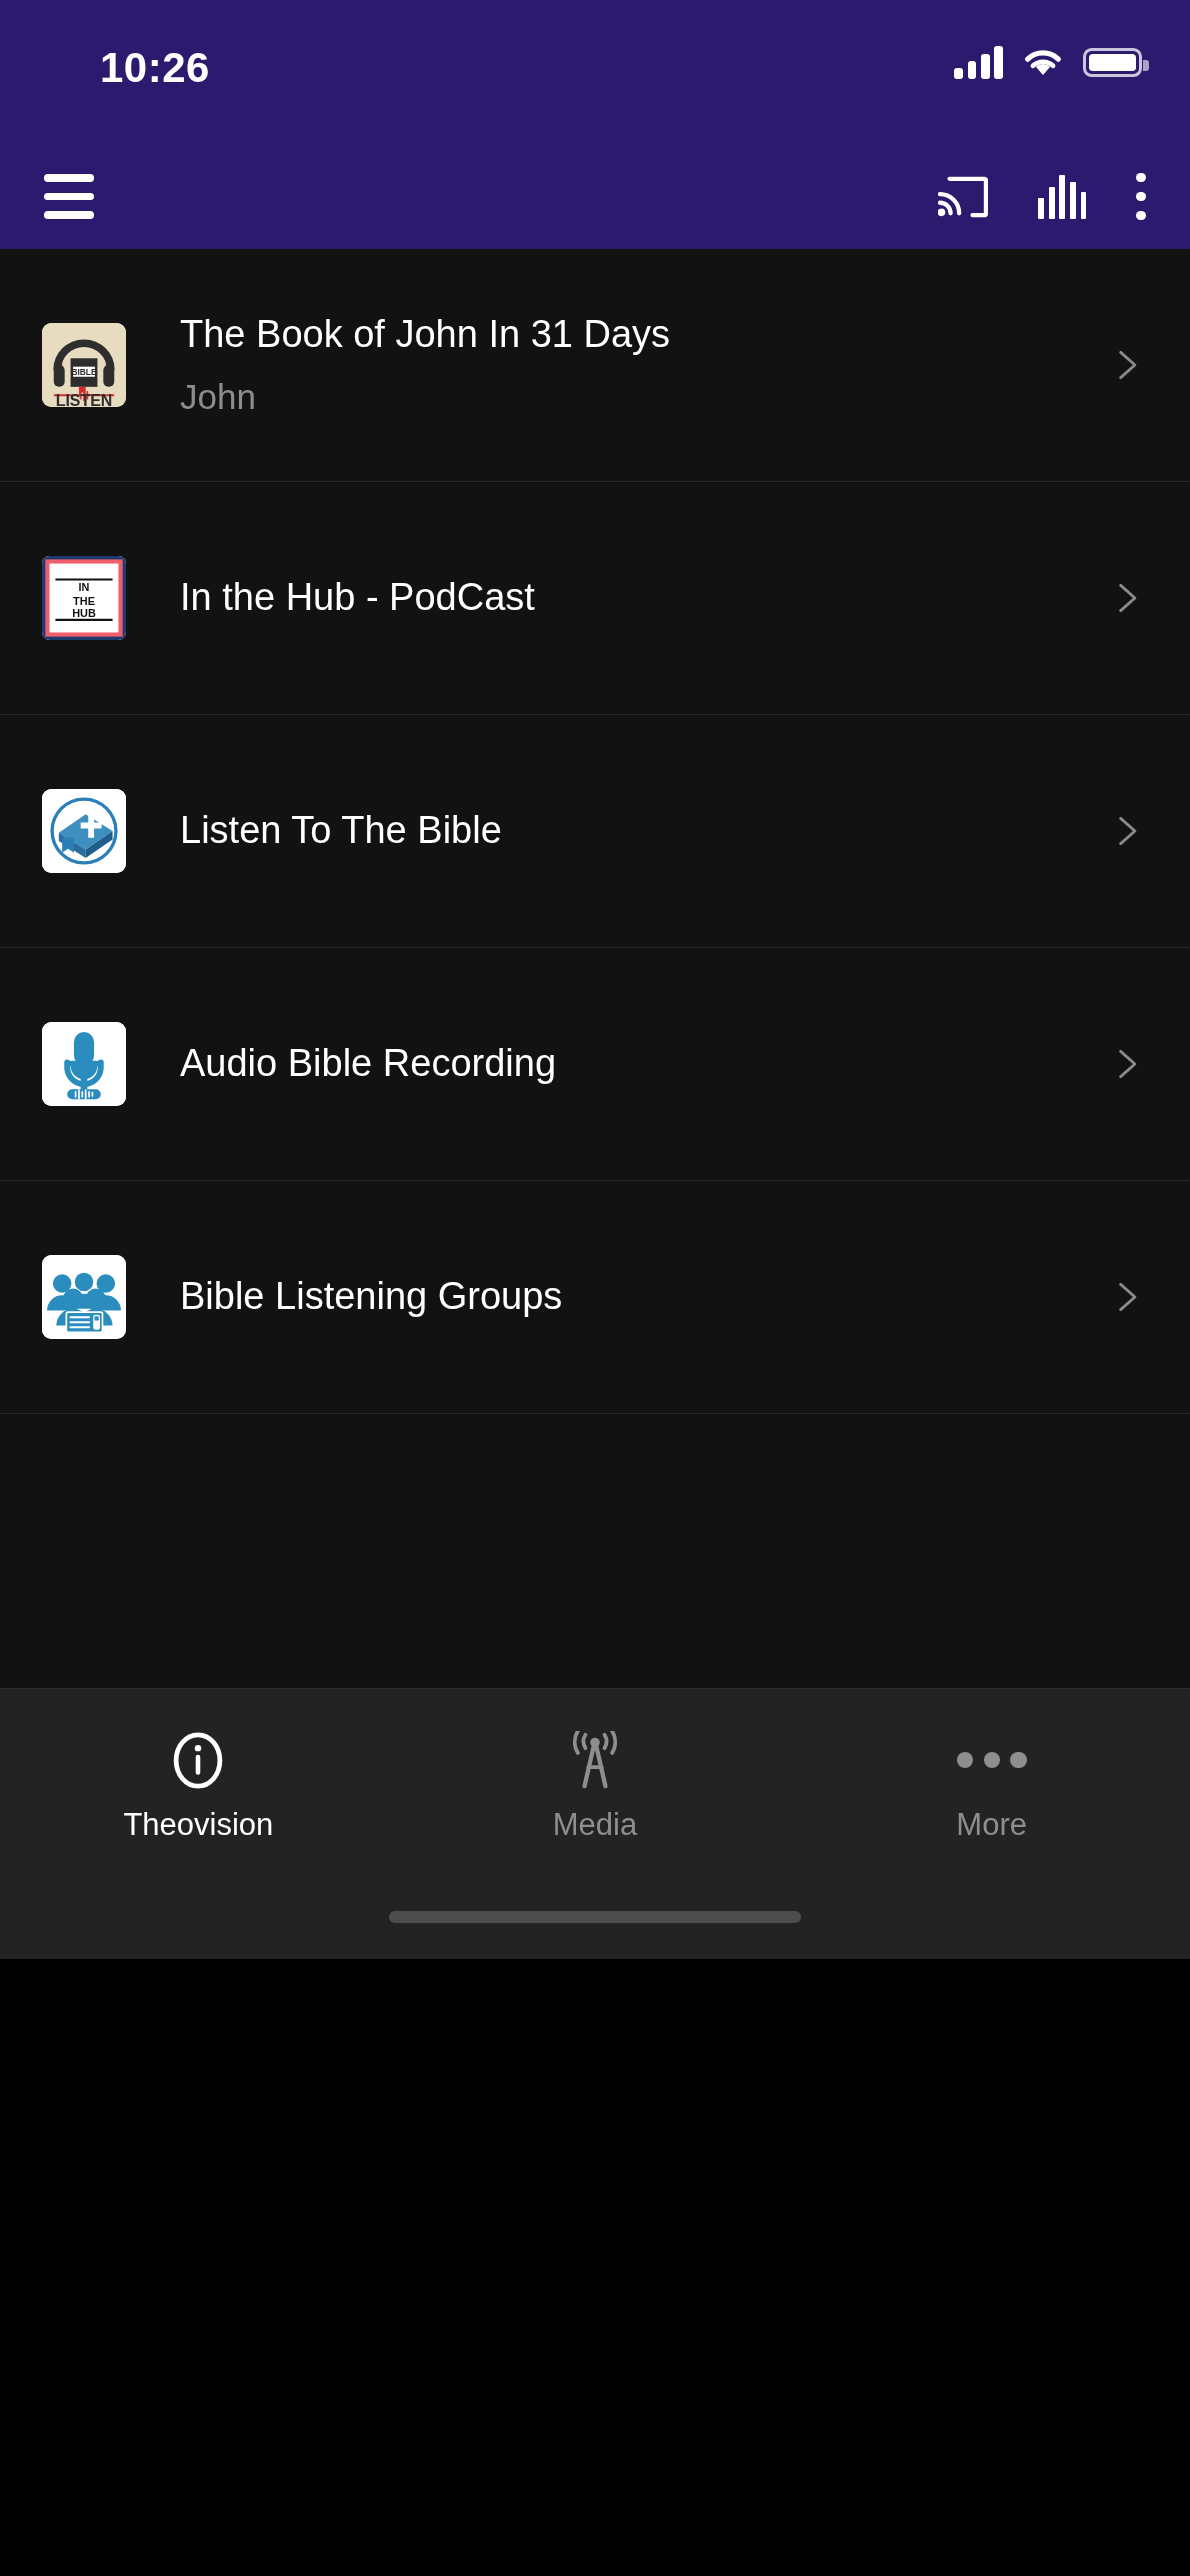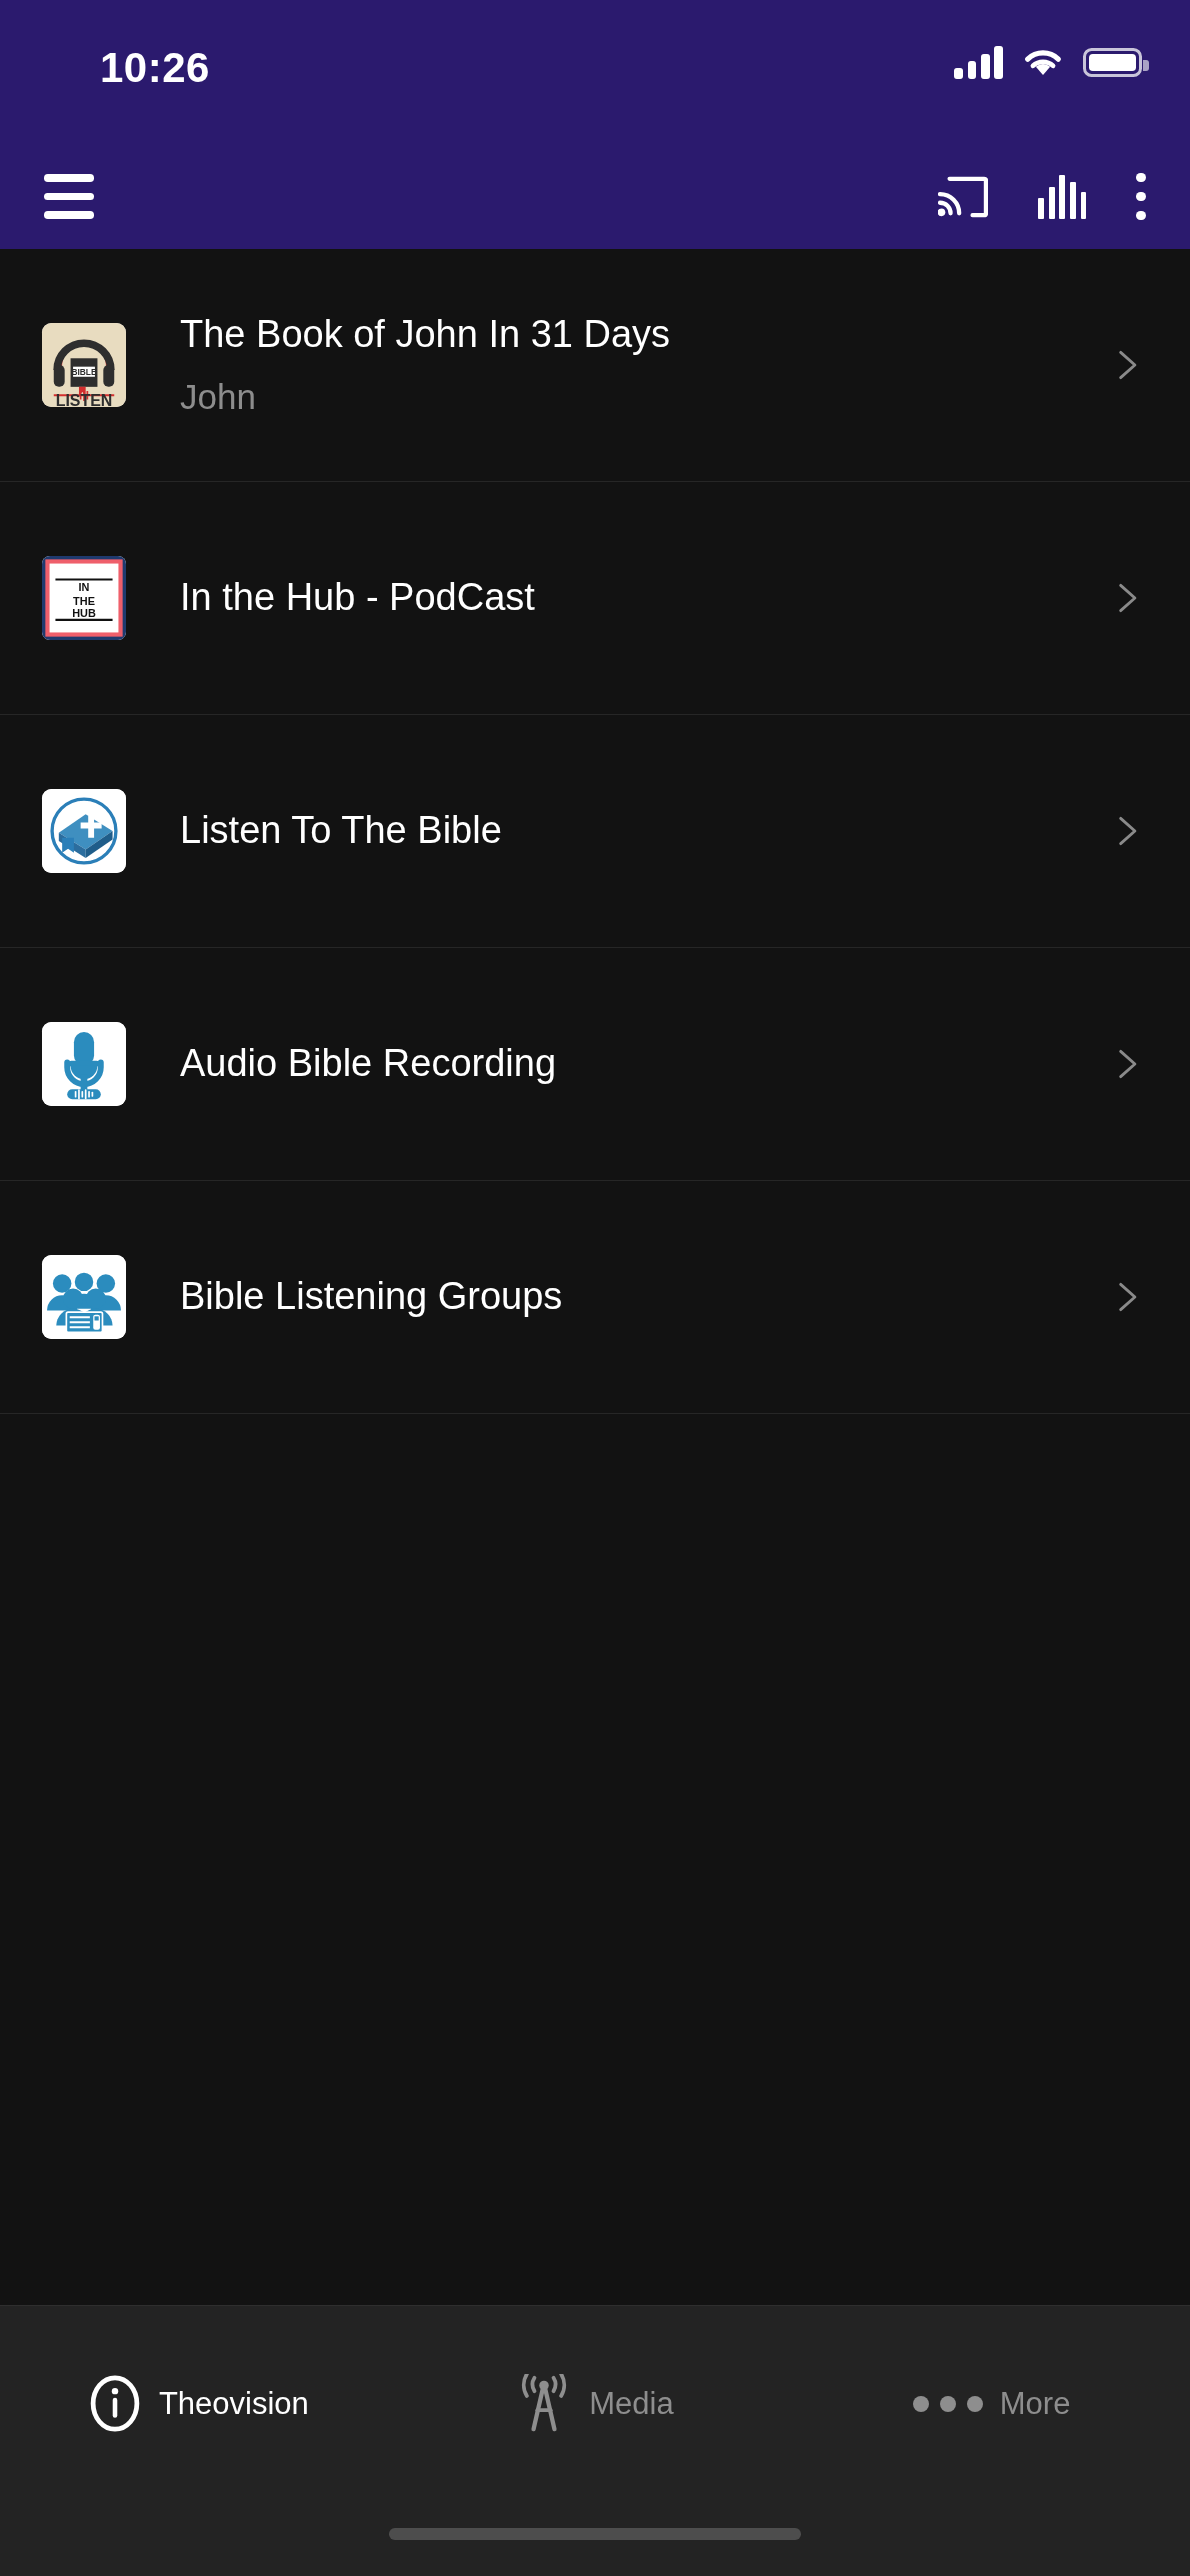--- a/index.html
+++ b/index.html
@@ -2,21 +2,21 @@
 <html><head>
 <meta charset="utf-8">
 <style>
   * { margin:0; padding:0; box-sizing:border-box; }
   html, body {
     width:1190px; height:2576px;
     background:#000;
     font-family:"Liberation Sans", sans-serif;
     overflow:hidden;
   }
-  .phone { position:relative; width:1190px; height:2576px; background:#121212; display:flex; flex-direction:column; }
+  .phone { position:relative; width:1190px; height:1959px; background:#121212; display:flex; flex-direction:column; }
 
   
   .statusbar {
     height:144px; background:#2B1A6E; position:relative; flex:0 0 auto;
   }
   .status-time {
     position:absolute; left:100px; top:44px;
     color:#fff; font-size:42px; font-weight:600; letter-spacing:0.5px;
   }
   .status-icons {
@@ -68,21 +68,21 @@
 
   
   .filler { background:#121212; }
 
   
   .tabbar {
     height:187px; background:#232323; display:flex; flex:0 0 auto;
     border-top:1px solid #2e2e2e;
   }
   .tab {
-    flex:1; display:flex; flex-direction:row; align-items:center;
+    flex:1; display:flex; flex-direction:column; align-items:center;
     justify-content:center; gap:17px; cursor:pointer; padding-top:9.6px;
   }
   .tab-icon { height:59px; display:flex; align-items:center; justify-content:center; }
   .tab-label { font-size:31px; color:#8e8e8e; }
   .tab.active .tab-label { color:#fff; }
   .dots3 { display:flex; gap:10.5px; align-items:center; }
   .dots3 i { width:16.3px; height:16.3px; border-radius:50%; background:#8e8e8e; display:block; }
   .listicon { display:flex; flex-direction:column; gap:9.6px; }
   .listicon .lrow { display:flex; align-items:center; gap:9.6px; }
   .listicon .bullet { width:9.6px; height:9.6px; border-radius:50%; background:#8e8e8e; }

